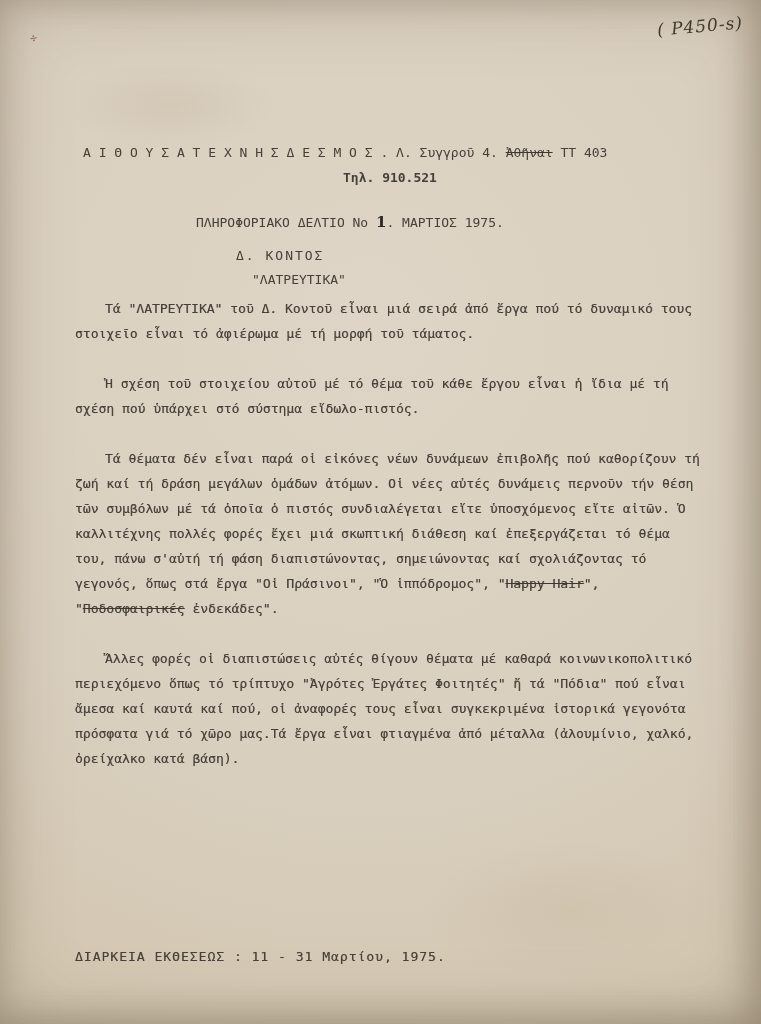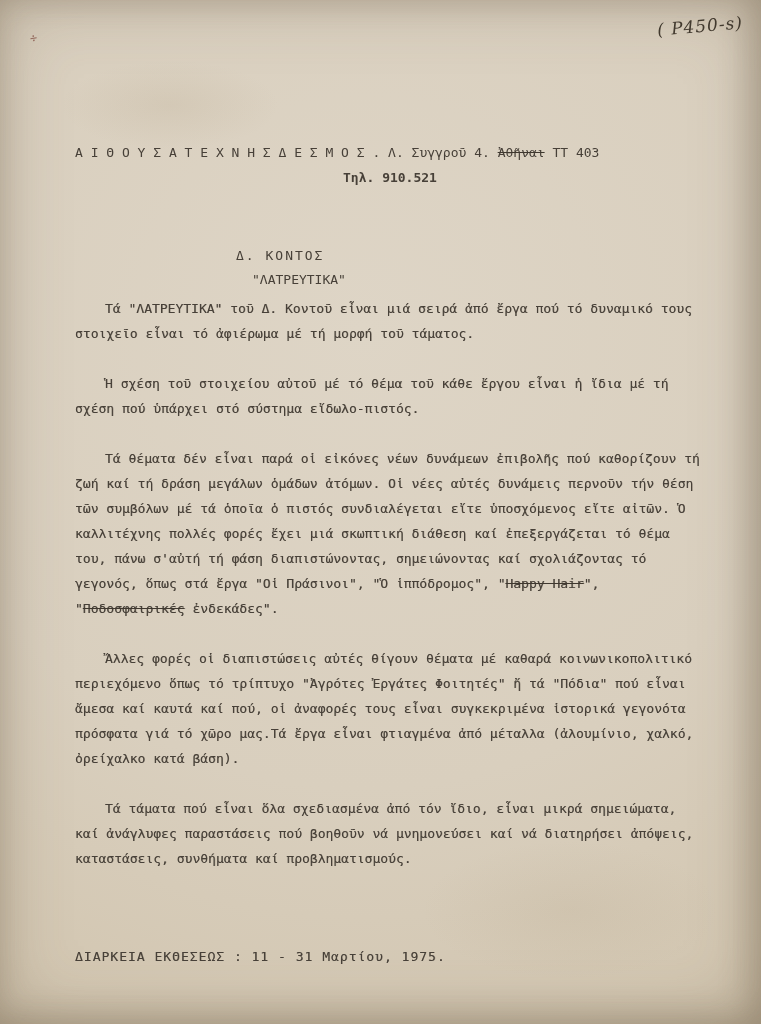--- a/index.html
+++ b/index.html
@@ -57,21 +57,21 @@
     transform: rotate(-5deg);
     letter-spacing: 1px;
   }
 
   .header {
     position: absolute;
     left: 75px;
     top: 140px;
     width: 630px;
   }
-  .header .line1 { white-space: nowrap; }
+  .header .line1 { white-space: nowrap; margin-left: 8px; }
   .header .phone { margin-left: 268px; font-weight: bold; }
 
   .bulletin-title {
     position: absolute;
     left: 196px;
     top: 210px;
     white-space: nowrap;
   }
   .issue-number {
     font-family: "DejaVu Serif", serif;
@@ -137,29 +137,31 @@
 
   <div class="handwritten-note">( Ρ450-s)</div>
 
   <div class="header">
     <div class="line1">
       <span>Α Ι Θ Ο Υ Σ Α   Τ Ε Χ Ν Η Σ   Δ Ε Σ Μ Ο Σ</span><span> . </span><span>Λ. Συγγροῦ 4. </span><span class="strike">Ἀθῆναι</span><span> ΤΤ 403</span>
     </div>
     <div class="phone">Τηλ. 910.521</div>
   </div>
 
+  <div class="bulletin-title">
+    <span>ΠΛΗΡΟΦΟΡΙΑΚΟ ΔΕΛΤΙΟ Νο </span><span class="issue-number">1</span><span>. ΜΑΡΤΙΟΣ 1975.</span>
+  </div>
 
   <div class="artist-name">Δ. ΚΟΝΤΟΣ</div>
 
   <div class="exhibition-title">"ΛΑΤΡΕΥΤΙΚΑ"</div>
 
   <div class="doc-body">
 
     <p class="para"><span>Τά "ΛΑΤΡΕΥΤΙΚΑ" τοῦ Δ. Κοντοῦ εἶναι μιά σειρά ἀπό ἔργα πού τό δυναμικό τους στοιχεῖο εἶναι τό ἀφιέρωμα μέ </span><span class="u">τή μορφή τοῦ τάματος</span><span>.</span></p>
       <p class="para"><span>Ἡ σχέση τοῦ στοιχείου αὐτοῦ μέ τό θέμα τοῦ κάθε ἔργου εἶναι ἡ ἴδια μέ τή σχέση πού ὑπάρχει στό σύστημα εἴδωλο-πιστός.</span></p>
       <p class="para"><span>Τά θέματα δέν εἶναι παρά οἱ εἰκόνες νέων δυνάμεων ἐπιβολῆς πού καθορίζουν τή ζωή καί τή δράση μεγάλων ὁμάδων ἀτόμων. Οἱ νέες αὐτές δυνάμεις περνοῦν τήν θέση τῶν συμβόλων μέ τά ὁποῖα ὁ πιστός συνδιαλέγεται εἴτε ὑποσχόμενος εἴτε αἰτῶν. Ὁ καλλιτέχνης πολλές φορές ἔχει μιά σκωπτική διάθεση καί ἐπεξεργάζεται τό θέμα του, πάνω σ'αὐτή τή φάση διαπιστώνοντας, σημειώνοντας καί σχολιάζοντας τό γεγονός, ὅπως στά ἔργα "Οἱ Πράσινοι", "Ὁ ἱππόδρομος", "</span><span class="strike">Happy Hair</span><span>", "</span><span class="strike">Ποδοσφαιρικές</span><span> ἐνδεκάδες".</span></p>
       <p class="para"><span>Ἄλλες φορές οἱ διαπιστώσεις αὐτές θίγουν θέματα μέ </span><span class="u">καθαρά κοινωνικοπολιτικό</span><span> περιεχόμενο ὅπως τό τρίπτυχο "Ἀγρότες Ἐργάτες Φοιτητές" ἤ τά "Πόδια" πού εἶναι ἄμεσα καί καυτά καί πού, οἱ ἀναφορές τους εἶναι συγκεκριμένα ἱστορικά γεγονότα πρόσφατα γιά τό χῶρο μας.Τά ἔργα εἶναι φτιαγμένα ἀπό μέταλλα (ἀλουμίνιο, χαλκό, ὀρείχαλκο κατά βάση).</span></p>
-      <p class="para"><span>Τά τάματα πού εἶναι ὅλα σχεδιασμένα ἀπό τόν ἴδιο, εἶναι μικρά σημειώματα, καί ἀνάγλυφες παραστάσεις πού βοηθοῦν νά μνημονεύσει καί νά διατηρήσει ἀπόψεις, καταστάσεις, συνθήματα καί προβληματισμούς.</span></p>
   </div>
 
   <div class="footer-line">ΔΙΑΡΚΕΙΑ ΕΚΘΕΣΕΩΣ : 11 - 31 Μαρτίου, 1975.</div>
 
 </div>
 
 </body></html>

